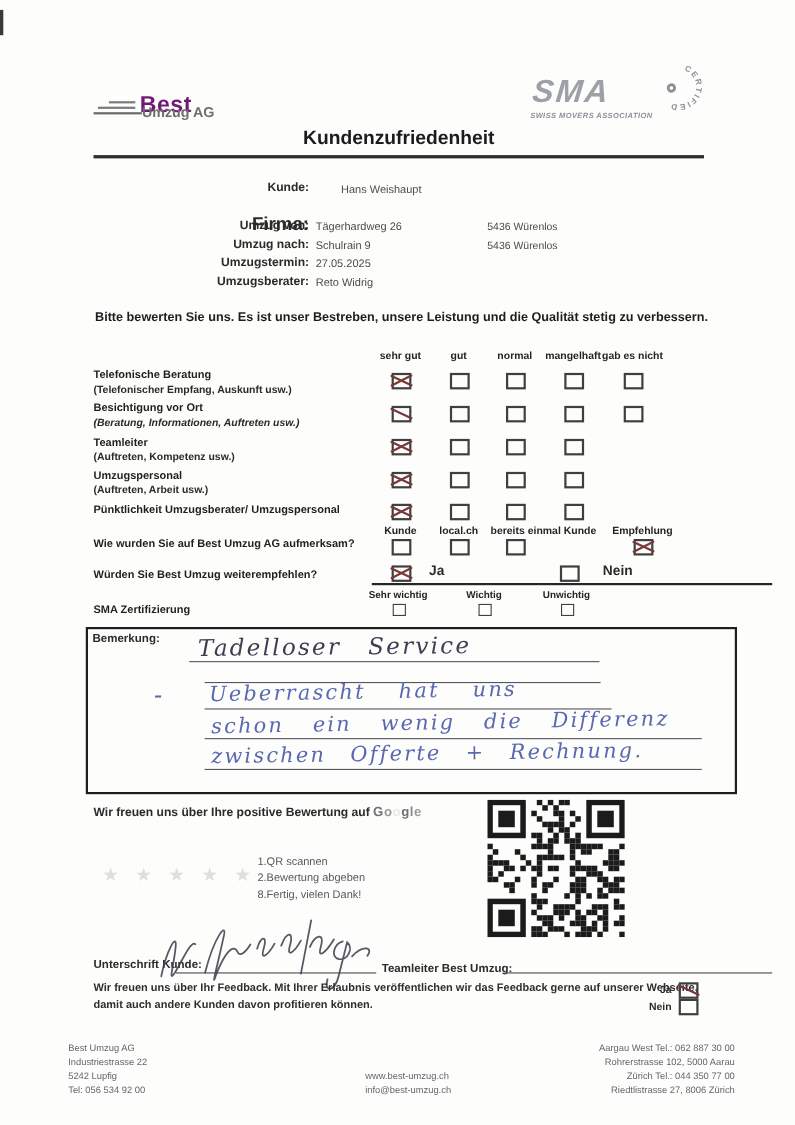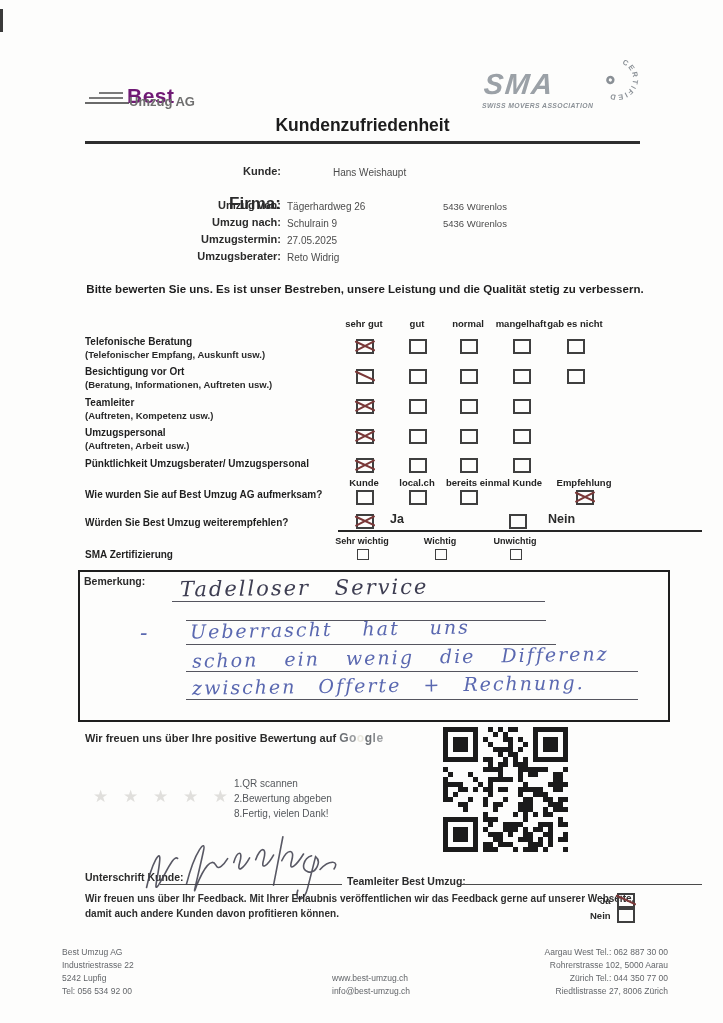--- a/index.html
+++ b/index.html
@@ -55,21 +55,21 @@
       <circle cx="17" cy="26" r="4.2" fill="#8a9096"></circle>
       <circle cx="17" cy="26" r="1.6" fill="#fdfdfc"></circle>
     </svg>
   </div>
 
   <div class="abs b" style="left:85px;top:115px;width:555px;text-align:center;font-size:17.5px;color:#1c1c1c;">Kundenzufriedenheit</div>
   <div class="abs" style="left:85px;top:141px;width:555px;height:2.6px;background:#2e2e2e;"></div>
 
   <div>
     <div class="abs b" style="left:151px;top:165px;width:130px;text-align:right;font-size:11px;">Kunde:</div>
-    <div class="abs" style="left:299px;top:167px;font-size:10px;color:#4c4c4c;padding-left:34px;">Hans Weishaupt</div>
+    <div class="abs" style="left:276px;top:167px;font-size:10px;color:#4c4c4c;padding-left:34px;">Hans Weishaupt</div>
 
     <div class="abs b" style="left:151px;top:182px;width:130px;text-align:right;font-size:17px;margin-top:12px;">Firma:</div>
     <div class="abs" style="left:287px;top:184px;font-size:10px;color:#4c4c4c;"></div>
 
     <div class="abs b" style="left:151px;top:199px;width:130px;text-align:right;font-size:11px;">Umzug von:</div>
     <div class="abs" style="left:287px;top:201px;font-size:10px;color:#4c4c4c;">Tägerhardweg 26</div>
     <div class="abs" style="left:443px;top:201px;font-size:9.5px;color:#4c4c4c;">5436 Würenlos</div>
 
     <div class="abs b" style="left:151px;top:216px;width:130px;text-align:right;font-size:11px;">Umzug nach:</div>
     <div class="abs" style="left:287px;top:218px;font-size:10px;color:#4c4c4c;">Schulrain 9</div>
@@ -92,21 +92,21 @@
 
   <div class="rowlab" style="left:85px;top:336px;">Telefonische Beratung</div>
   <div class="rowsub" style="left:85px;top:349px;">(Telefonischer Empfang, Auskunft usw.)</div>
   <div class="cb checked" style="left:356px;top:339px;"></div>
   <div class="cb" style="left:409px;top:339px;"></div>
   <div class="cb" style="left:460px;top:339px;"></div>
   <div class="cb" style="left:513px;top:339px;"></div>
   <div class="cb" style="left:567px;top:339px;"></div>
 
   <div class="rowlab" style="left:85px;top:366px;">Besichtigung vor Ort</div>
-  <div class="rowsub" style="left:85px;top:379px;">(Beratung, Informationen, Auftreten usw.)</div>
+  <div class="rowsub" style="left:85px;top:379px;font-style:italic;">(Beratung, Informationen, Auftreten usw.)</div>
   <div class="cb checked slash" style="left:356px;top:369px;"></div>
   <div class="cb" style="left:409px;top:369px;"></div>
   <div class="cb" style="left:460px;top:369px;"></div>
   <div class="cb" style="left:513px;top:369px;"></div>
   <div class="cb" style="left:567px;top:369px;"></div>
 
   <div class="rowlab" style="left:85px;top:397px;">Teamleiter</div>
   <div class="rowsub" style="left:85px;top:410px;">(Auftreten, Kompetenz usw.)</div>
   <div class="cb checked" style="left:356px;top:399px;"></div>
   <div class="cb" style="left:409px;top:399px;"></div>

